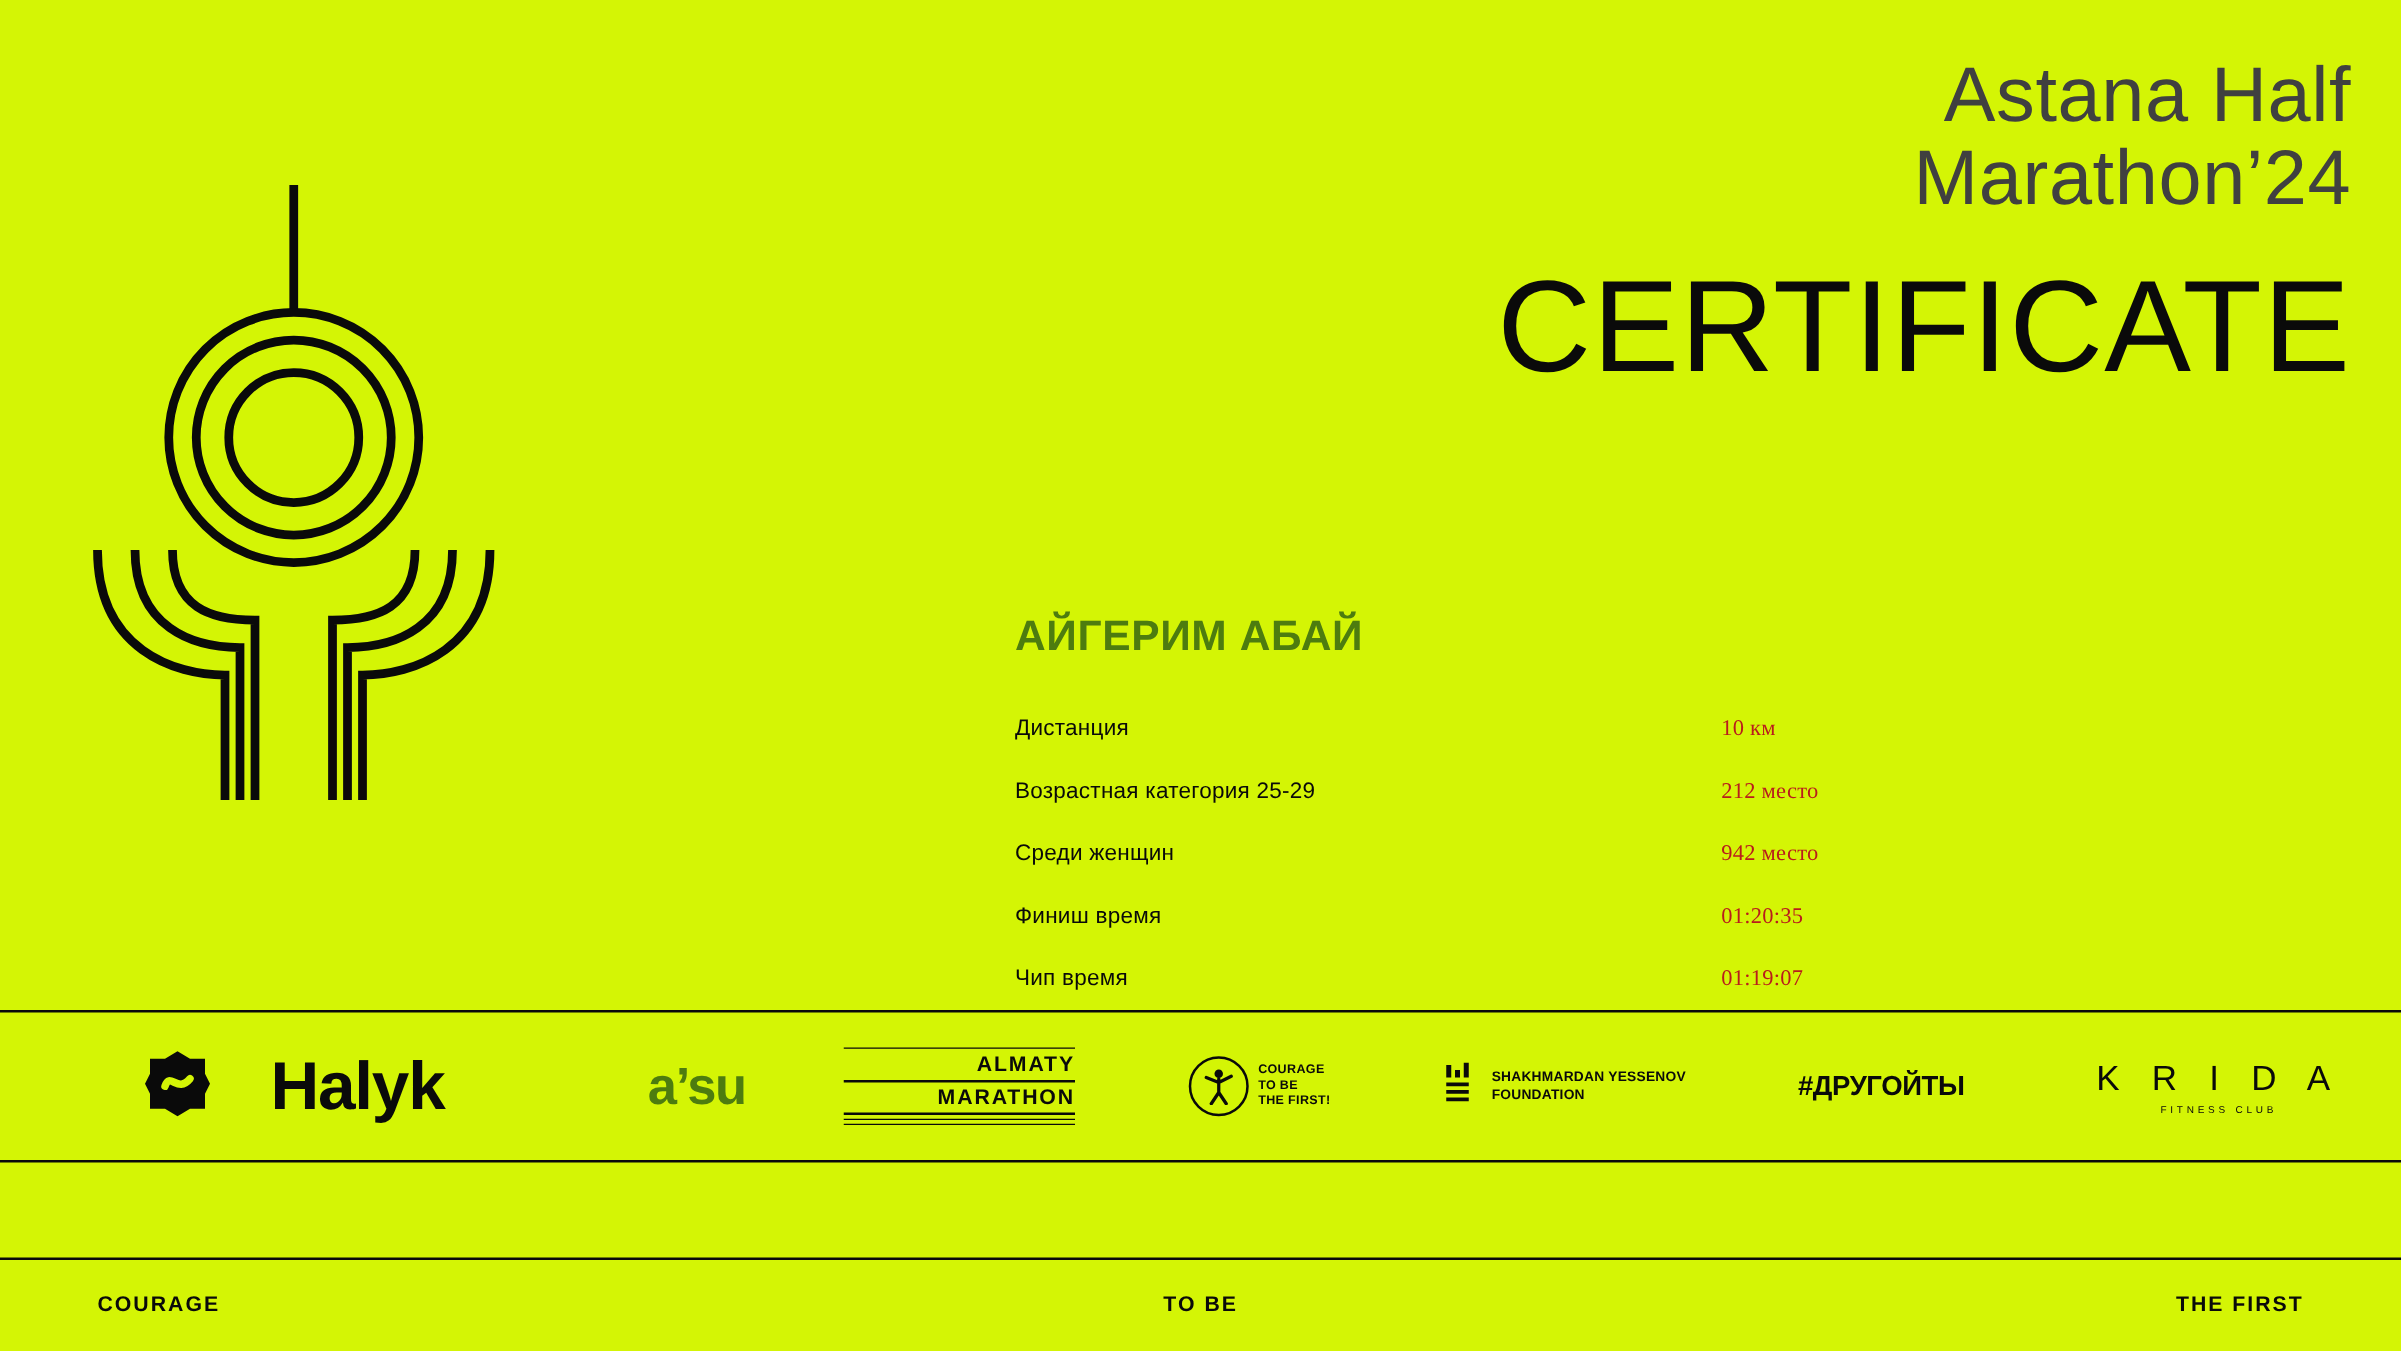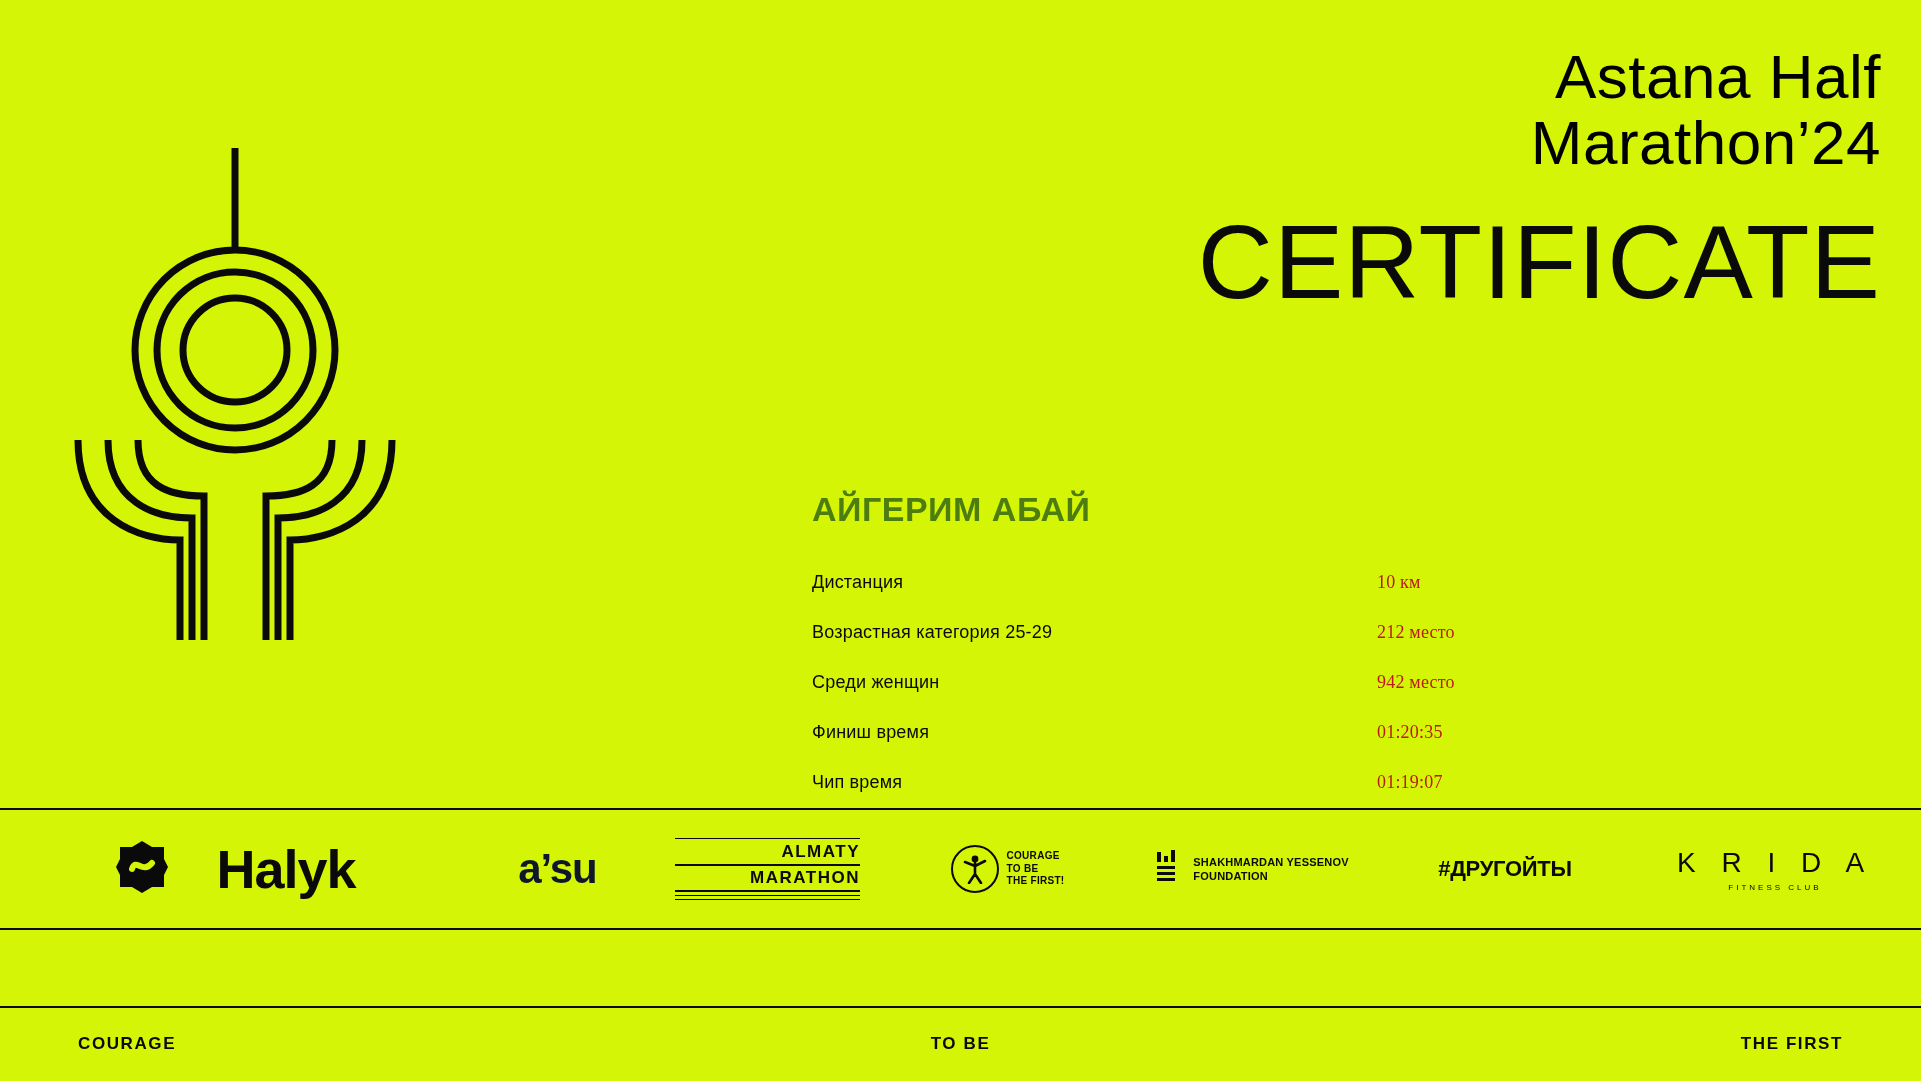--- a/index.html
+++ b/index.html
@@ -26,21 +26,21 @@
   .event-title {
     position: absolute;
     right: 40px;
     top: 44px;
     width: 900px;
     text-align: right;
     font-size: 62px;
     line-height: 1.07;
     font-weight: 500;
     letter-spacing: 0.5px;
-    color: #000000;
+    color: #404040;
   }
   .event-title .line2 { display: block; }
 
   .cert-word {
     position: absolute;
     right: 40px;
     top: 210px;
     width: 1000px;
     text-align: right;
     font-size: 104px;
@@ -132,21 +132,21 @@
     font-size: 54px;
     font-weight: 700;
     letter-spacing: -1px;
     color: #0a0a0a;
     margin-left: 14px;
   }
   .asu-text {
     font-size: 42px;
     font-weight: 700;
     letter-spacing: -1px;
-    color: #0f172a;
+    color: #4d7c0f;
   }
   .almaty-block {
     width: 185px;
     text-align: right;
   }
   .almaty-line {
     height: 2px;
     background: #0a0a0a;
     margin: 2px 0;
   }

